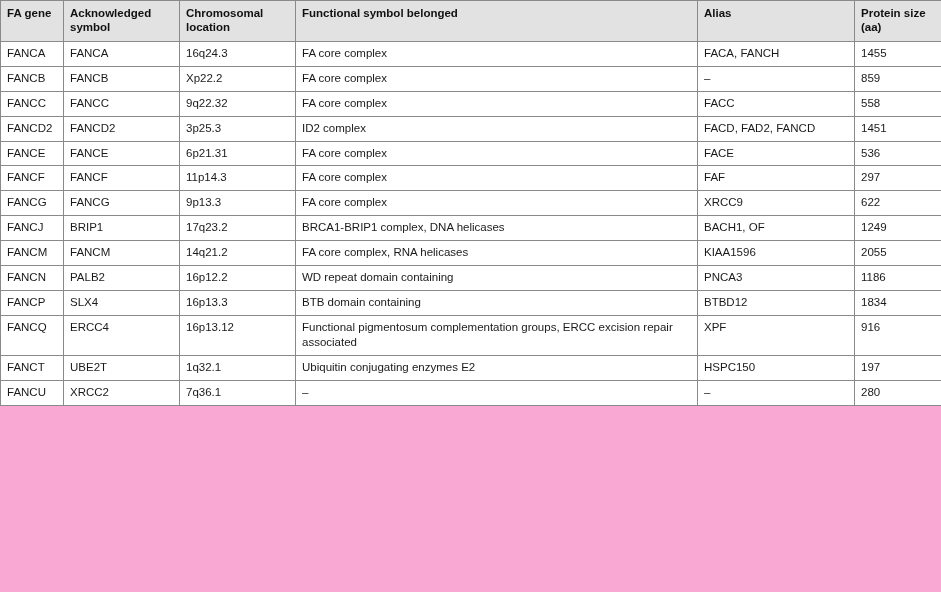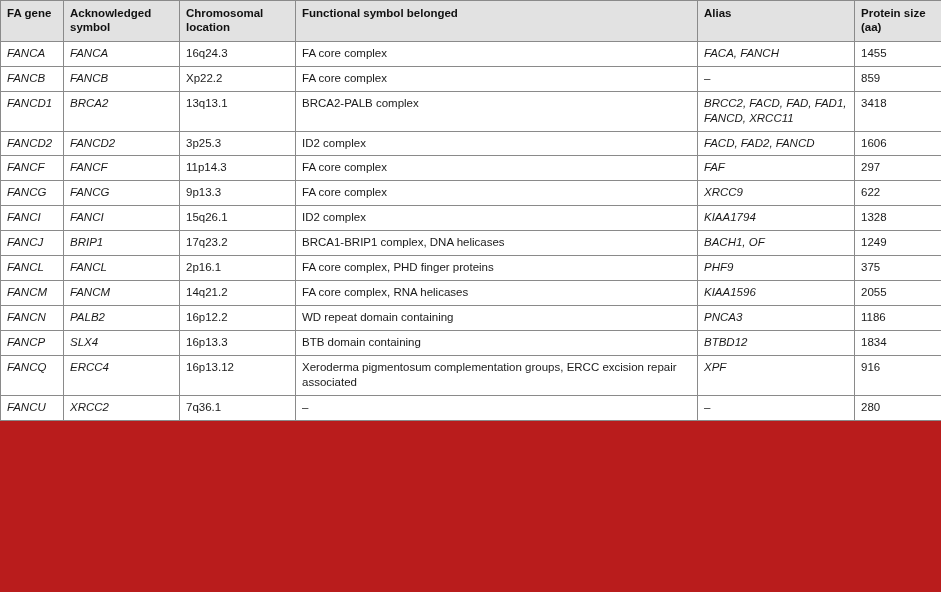--- a/index.html
+++ b/index.html
@@ -10,21 +10,21 @@
   body {
     font-family: "Liberation Sans", sans-serif;
     width: 941px;
     height: 592px;
     overflow: hidden;
   }
   .table-wrap {
     width: 941px;
     height: 592px;
     box-sizing: border-box;
-    background: #b91c1c;
+    background: #f9a8d4;
   }
   table.fa-table {
     border-collapse: collapse;
     width: 941px;
     table-layout: fixed;
     font-size: 11.5px;
     color: #1a1a1a;
   }
   table.fa-table th {
     background: #e2e2e2;
@@ -38,21 +38,20 @@
     color: #111111;
   }
   table.fa-table td {
     vertical-align: top;
     padding: 4px 6px 5px 6px;
     border: 1px solid #8a8a8a;
     line-height: 1.3;
     background: #ffffff;
   }
   td.italic, th.italic {
-    font-style: italic;
   }
   
   col.c0 { width: 63px; }
   col.c1 { width: 116px; }
   col.c2 { width: 116px; }
   col.c3 { width: 402px; }
   col.c4 { width: 157px; }
   col.c5 { width: 87px; }
 </style>
 </head>
@@ -89,74 +88,66 @@
       </tr>
       <tr>
         <td class="italic">FANCB</td>
         <td class="italic">FANCB</td>
         <td>Xp22.2</td>
         <td>FA core complex</td>
         <td class="italic">–</td>
         <td>859</td>
       </tr>
       <tr>
-        <td class="italic">FANCD1</td>
-        <td class="italic">BRCA2</td>
-        <td>13q13.1</td>
-        <td>BRCA2-PALB complex</td>
-        <td class="italic">BRCC2, FACD, FAD, FAD1, FANCD, XRCC11</td>
-        <td>3418</td>
+        <td class="italic">FANCC</td>
+        <td class="italic">FANCC</td>
+        <td>9q22.32</td>
+        <td>FA core complex</td>
+        <td class="italic">FACC</td>
+        <td>558</td>
       </tr>
       <tr>
         <td class="italic">FANCD2</td>
         <td class="italic">FANCD2</td>
         <td>3p25.3</td>
         <td>ID2 complex</td>
         <td class="italic">FACD, FAD2, FANCD</td>
-        <td>1606</td>
+        <td>1451</td>
+      </tr>
+      <tr>
+        <td class="italic">FANCE</td>
+        <td class="italic">FANCE</td>
+        <td>6p21.31</td>
+        <td>FA core complex</td>
+        <td class="italic">FACE</td>
+        <td>536</td>
       </tr>
       <tr>
         <td class="italic">FANCF</td>
         <td class="italic">FANCF</td>
         <td>11p14.3</td>
         <td>FA core complex</td>
         <td class="italic">FAF</td>
         <td>297</td>
       </tr>
       <tr>
         <td class="italic">FANCG</td>
         <td class="italic">FANCG</td>
         <td>9p13.3</td>
         <td>FA core complex</td>
         <td class="italic">XRCC9</td>
         <td>622</td>
       </tr>
       <tr>
-        <td class="italic">FANCI</td>
-        <td class="italic">FANCI</td>
-        <td>15q26.1</td>
-        <td>ID2 complex</td>
-        <td class="italic">KIAA1794</td>
-        <td>1328</td>
-      </tr>
-      <tr>
         <td class="italic">FANCJ</td>
         <td class="italic">BRIP1</td>
         <td>17q23.2</td>
         <td>BRCA1-BRIP1 complex, DNA helicases</td>
         <td class="italic">BACH1, OF</td>
         <td>1249</td>
-      </tr>
-      <tr>
-        <td class="italic">FANCL</td>
-        <td class="italic">FANCL</td>
-        <td>2p16.1</td>
-        <td>FA core complex, PHD finger proteins</td>
-        <td class="italic">PHF9</td>
-        <td>375</td>
       </tr>
       <tr>
         <td class="italic">FANCM</td>
         <td class="italic">FANCM</td>
         <td>14q21.2</td>
         <td>FA core complex, RNA helicases</td>
         <td class="italic">KIAA1596</td>
         <td>2055</td>
       </tr>
       <tr>
@@ -172,23 +163,31 @@
         <td class="italic">SLX4</td>
         <td>16p13.3</td>
         <td>BTB domain containing</td>
         <td class="italic">BTBD12</td>
         <td>1834</td>
       </tr>
       <tr>
         <td class="italic">FANCQ</td>
         <td class="italic">ERCC4</td>
         <td>16p13.12</td>
-        <td>Xeroderma pigmentosum complementation groups, ERCC excision repair associated</td>
+        <td>Functional pigmentosum complementation groups, ERCC excision repair associated</td>
         <td class="italic">XPF</td>
         <td>916</td>
+      </tr>
+      <tr>
+        <td class="italic">FANCT</td>
+        <td class="italic">UBE2T</td>
+        <td>1q32.1</td>
+        <td>Ubiquitin conjugating enzymes E2</td>
+        <td class="italic">HSPC150</td>
+        <td>197</td>
       </tr>
       <tr>
         <td class="italic">FANCU</td>
         <td class="italic">XRCC2</td>
         <td>7q36.1</td>
         <td>–</td>
         <td class="italic">–</td>
         <td>280</td>
       </tr>
 

